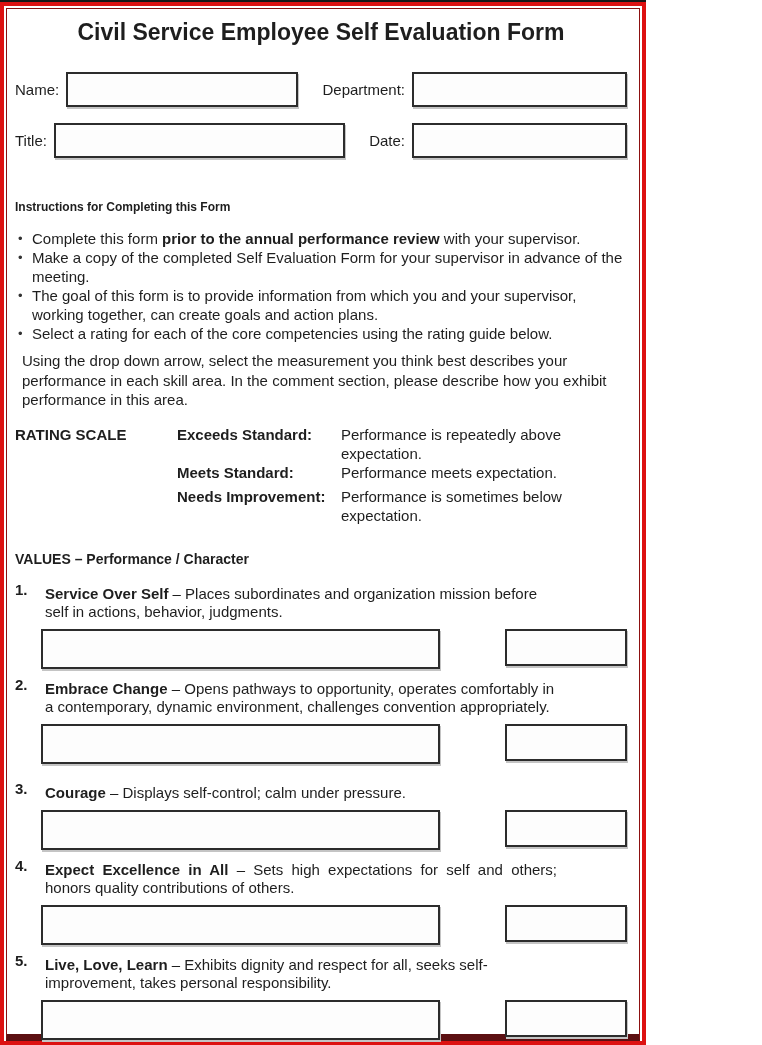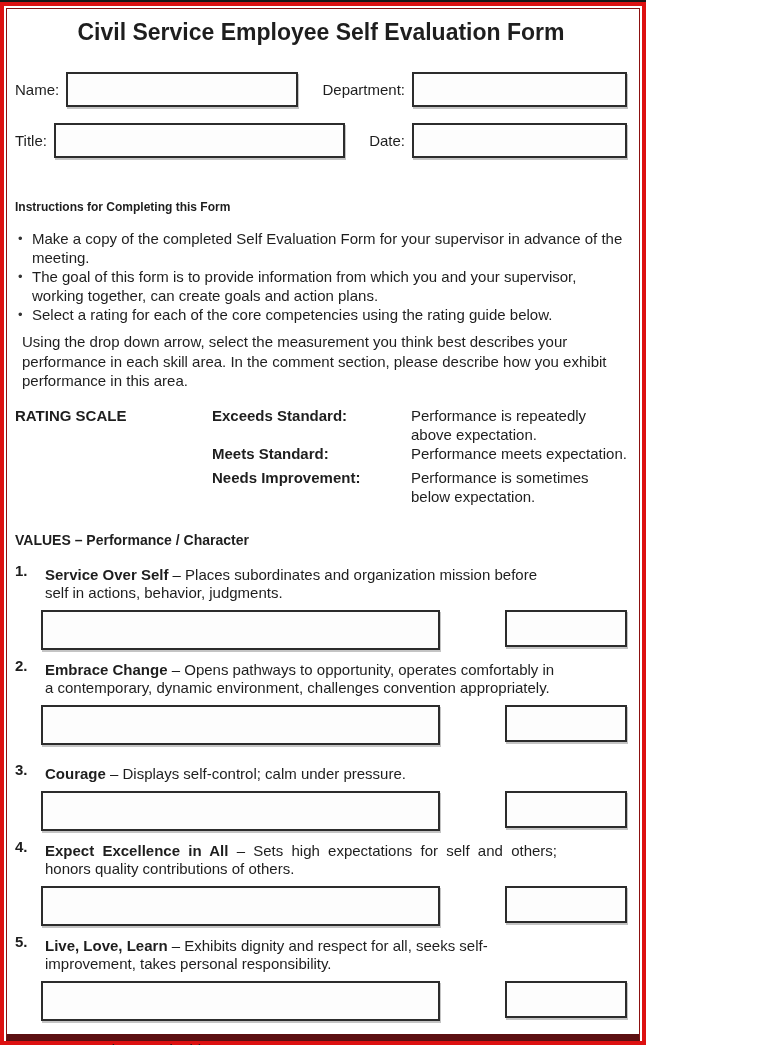--- a/index.html
+++ b/index.html
@@ -57,21 +57,21 @@
   }
 
   .instructions-heading { margin: 26px 0 0; font-size: 12px; font-weight: bold; }
   .bullets { margin: 12px 0 0; padding: 0; list-style: none; }
   .bullets li { position: relative; padding-left: 17px; line-height: 19px; }
   .bullets li::before { content: "•"; position: absolute; left: 3px; top: 0; font-size: 13px; color: #333; }
 
   .intro-para { margin: 8px 7px 0; max-width: 705px; line-height: 19.5px; }
 
   .rating-scale { margin-top: 15px; }
-  .rs-row { display: grid; grid-template-columns: 162px 164px 1fr; line-height: 19px; gap: 35px; }
+  .rs-row { display: grid; grid-template-columns: 162px 164px 1fr; line-height: 19px; }
   .rs-row.rs-gap { margin-top: 5px; }
   .rs-label, .rs-term { font-weight: bold; }
 
   .values-heading { margin: 24px 0 0; font-size: 14px; font-weight: bold; line-height: 20px; }
 
   .value-item { margin-top: 12px; }
   .value-item.gap-sm { margin-top: 7px; }
   .value-item.gap-lg { margin-top: 16px; }
   .item-row { display: flex; }
   .item-num { flex: 0 0 26px; font-weight: bold; line-height: 18px; }
@@ -146,20 +146,21 @@
             <div class="field-right">
               <span class="field-label">Date:</span>
               <input type="text" class="field-input" value="" style="">
             </div>
           </div>
         </div>
 
         <h2 class="instructions-heading">Instructions for Completing this Form</h2>
 
         <ul class="bullets">
+          <li><span>Complete this form </span><b>prior to the annual performance review</b><span> with your supervisor.</span></li>
           <li><span>Make a copy of the completed Self Evaluation Form for your supervisor in advance of the meeting.</span><b></b><span></span></li>
           <li><span>The goal of this form is to provide information from which you and your supervisor, working together, can create goals and action plans.</span><b></b><span></span></li>
           <li><span>Select a rating for each of the core competencies using the rating guide below.</span><b></b><span></span></li>
         </ul>
 
         <p class="intro-para">Using the drop down arrow, select the measurement you think best describes your performance in each skill area. In the comment section, please describe how you exhibit performance in this area.</p>
 
         <div class="rating-scale">
           <div class="rs-row">
             <span class="rs-label">RATING SCALE</span>

